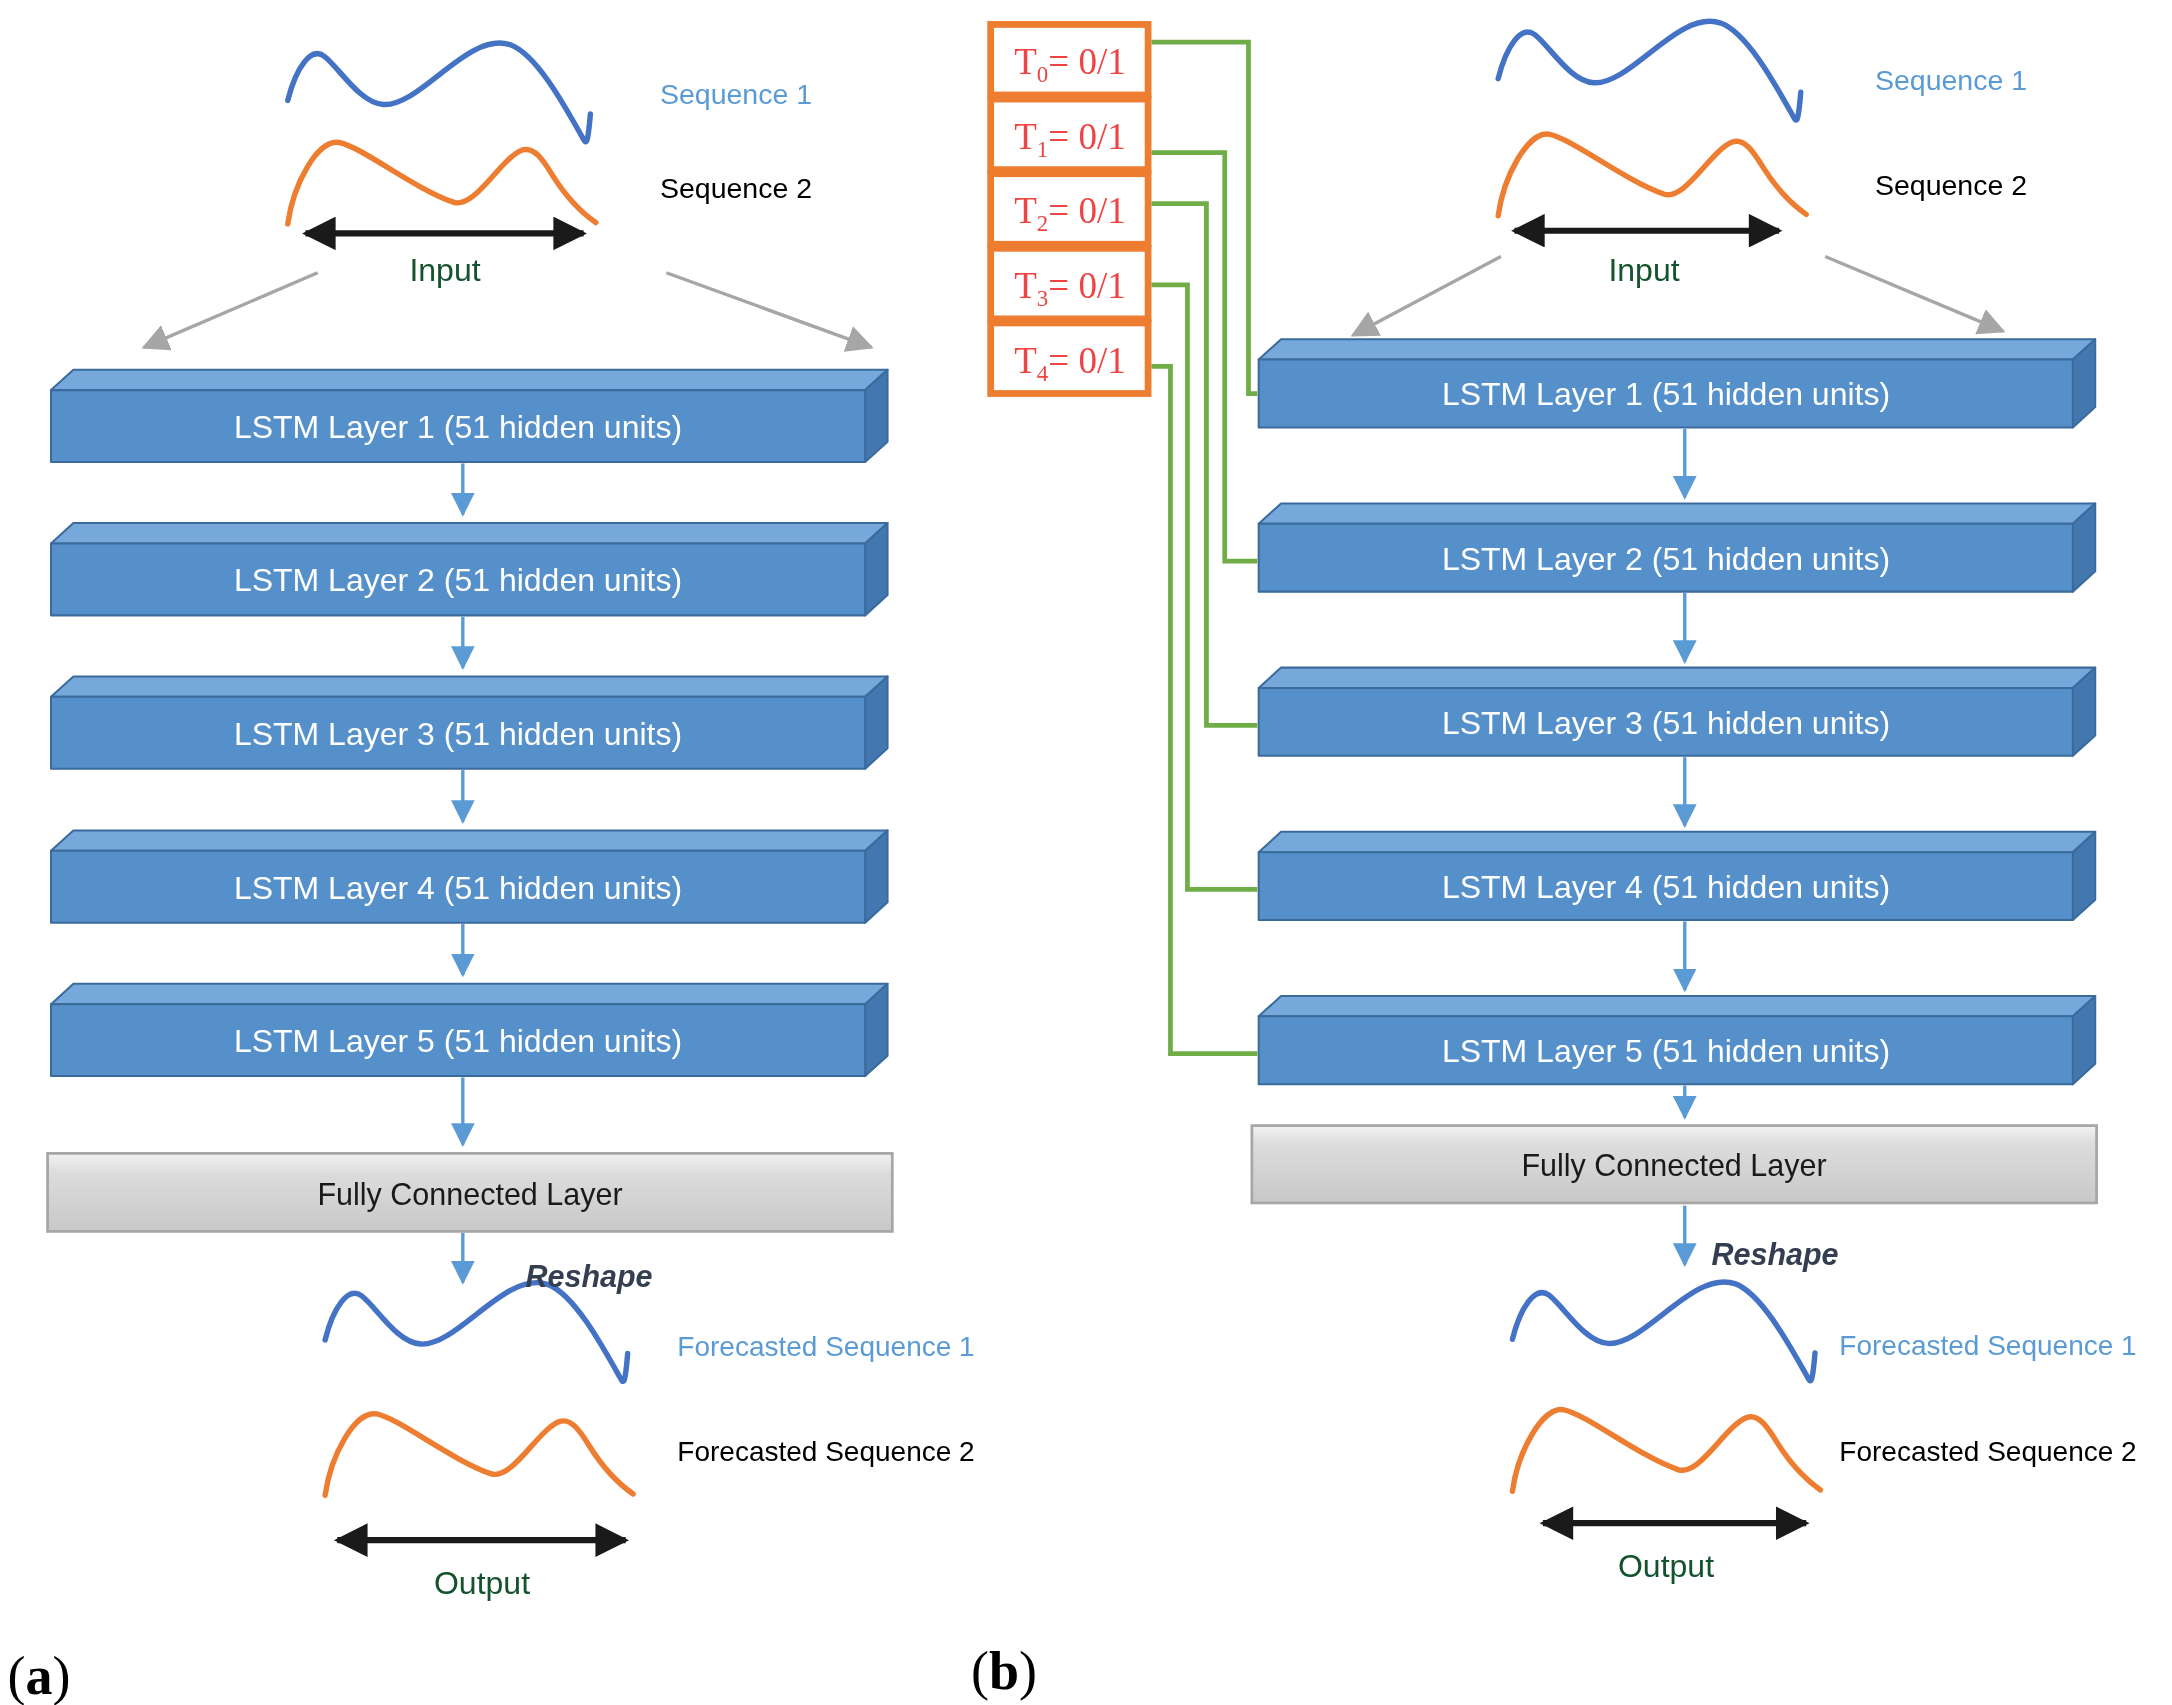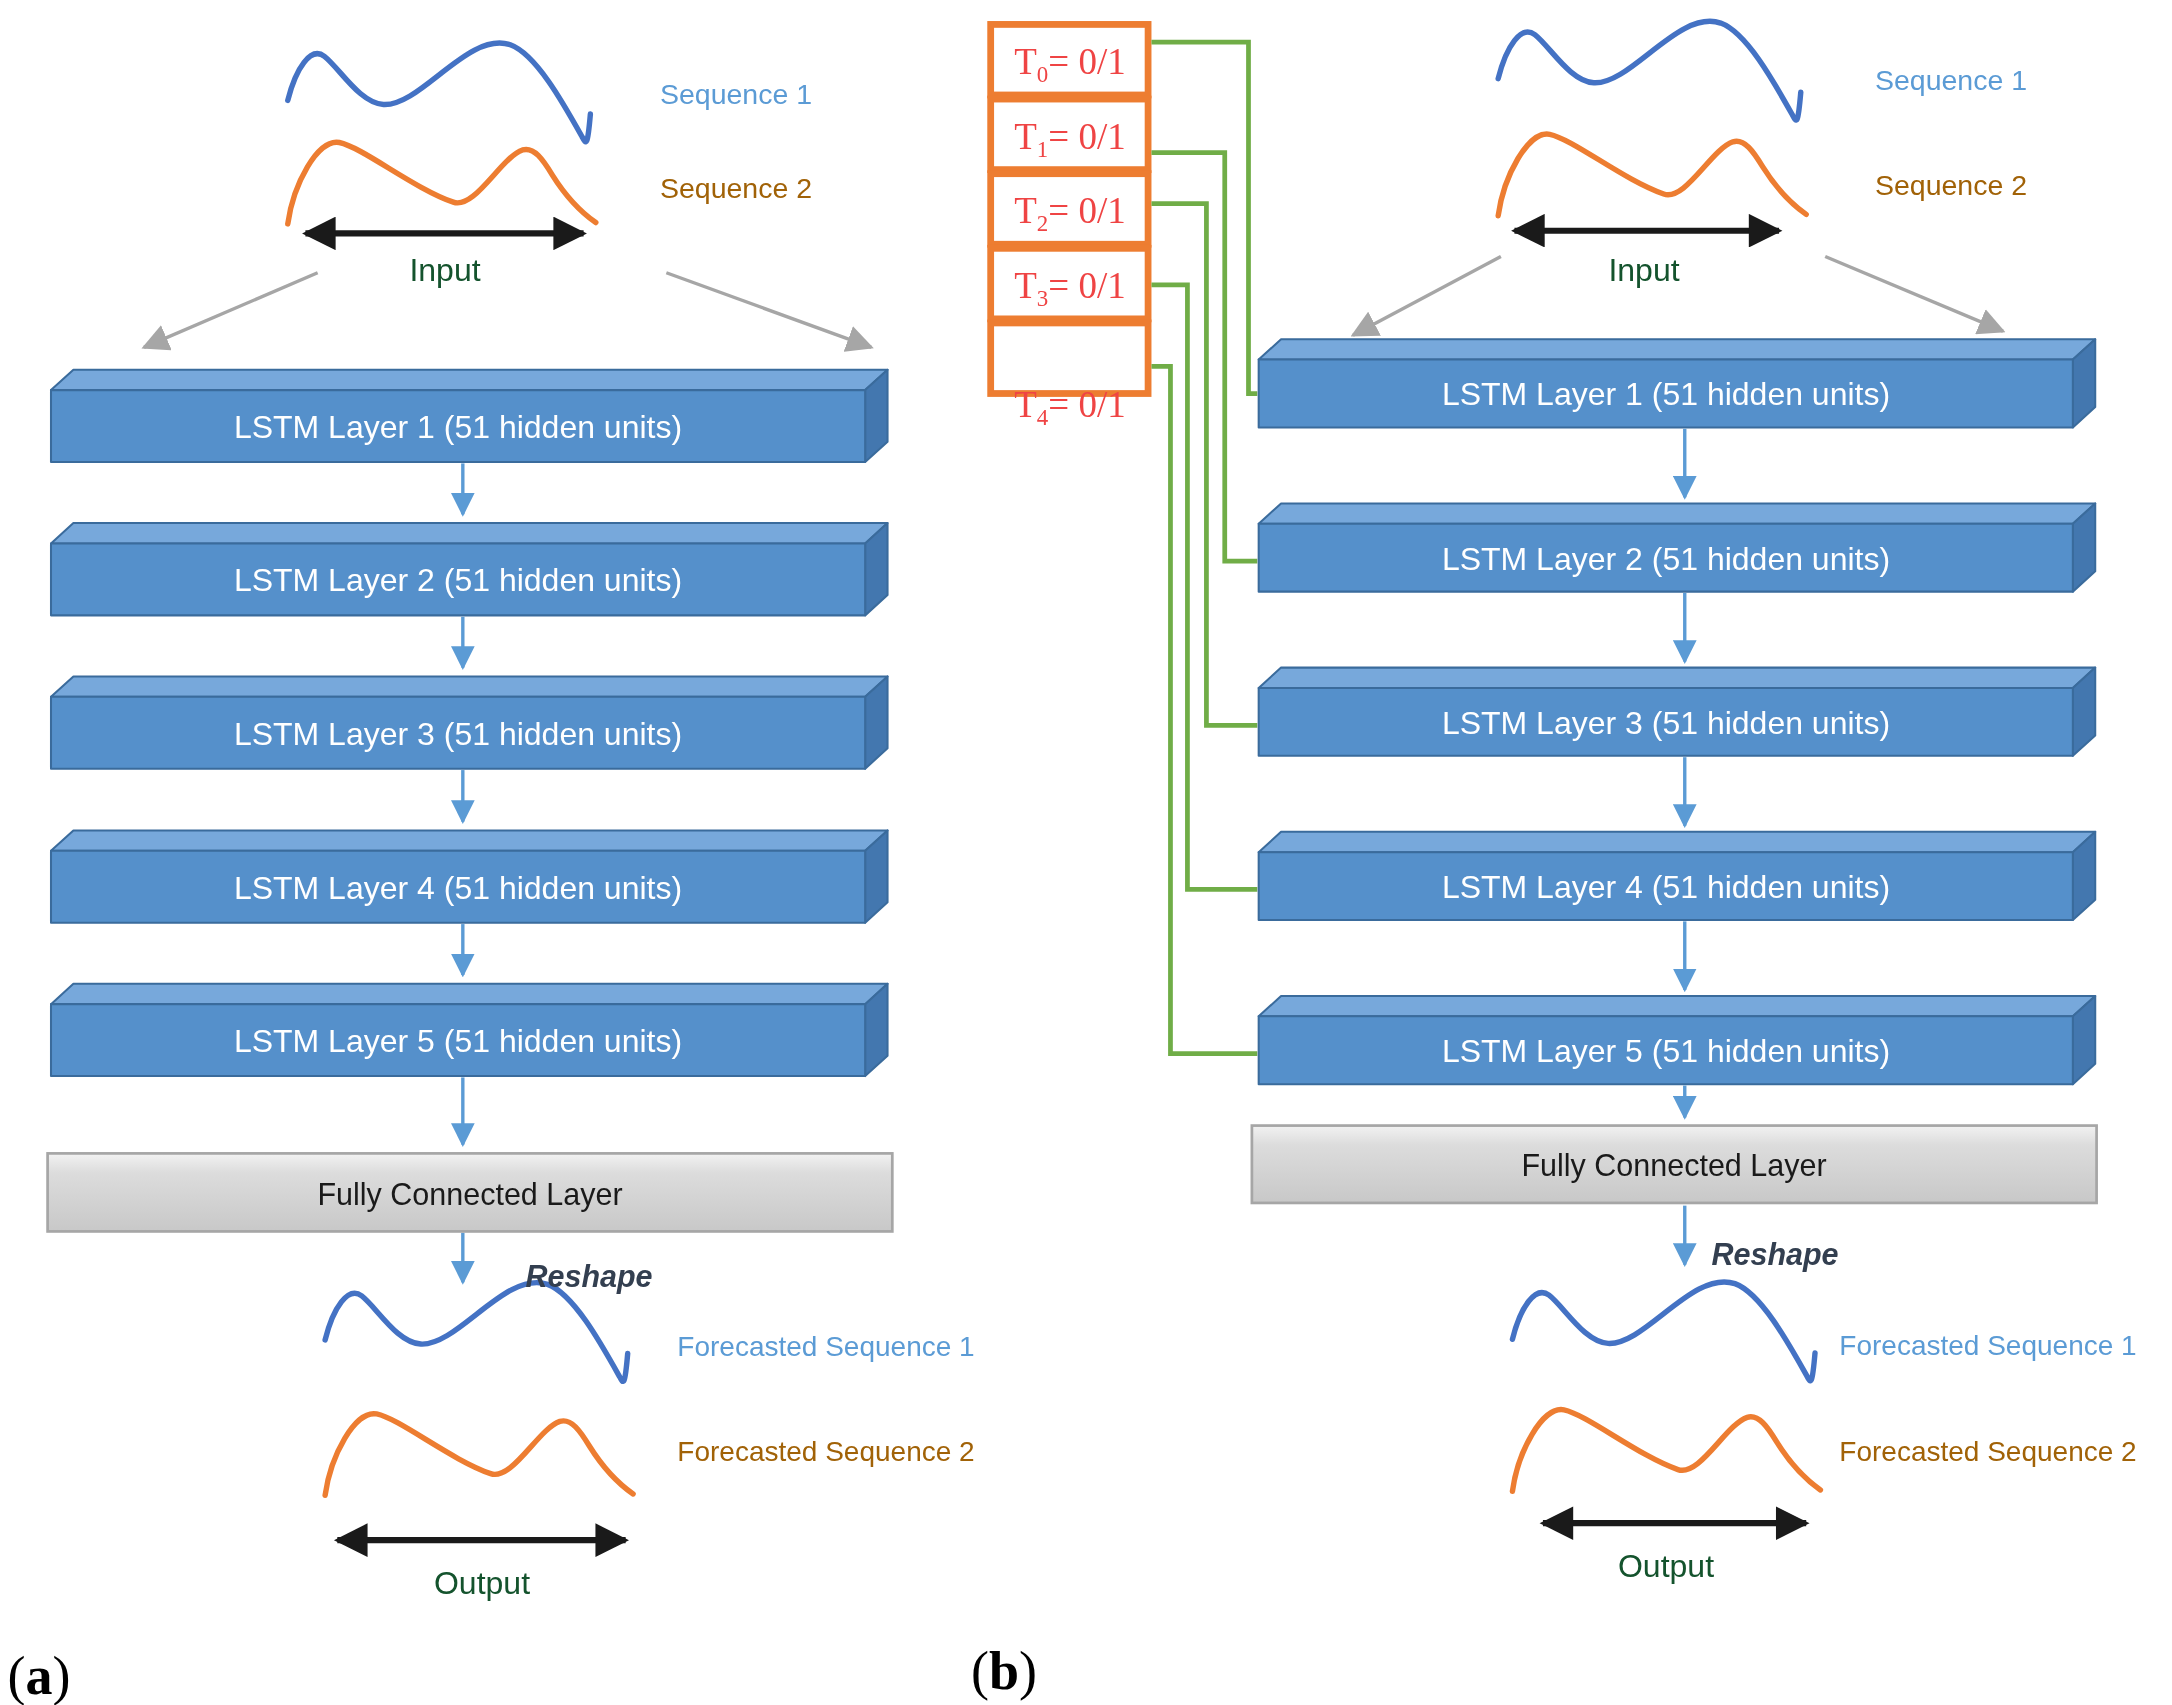--- a/index.html
+++ b/index.html
@@ -2,21 +2,21 @@
 <html style="font-size:11px"><head>
 <meta charset="utf-8">
 <style>
   html,body{margin:0;padding:0;background:#ffffff;}
   #canvas{position:relative;width:2172px;height:1705px;background:#ffffff;overflow:hidden;
           font-family:"Liberation Sans", sans-serif;}
   #shapes{position:absolute;left:0;top:0;}
   .lbl{position:absolute;transform:translate(-50%,-50%);white-space:nowrap;line-height:1;}
   .seq-label{font-size:28.5px;font-weight:400;}
   .seq-blue{color:#5B9BD5;}
-  .seq-orange{color:#a16207;}
+  .seq-orange{color:#000000;}
   .input-label{font-size:32px;color:#14532d;font-weight:400;}
   .lstm-label{font-size:32px;color:#ffffff;font-weight:400;}
   .fc-label{font-size:30.5px;color:#1a1a1a;font-weight:400;}
   .reshape-label{font-size:30.5px;font-weight:700;font-style:italic;color:#333F50;}
   .forecast-label{font-size:28px;font-weight:400;}
   .output-label{font-size:32px;color:#14532d;font-weight:400;}
   .t-label{font-family:"Liberation Serif", serif;font-size:37px;color:#ef4444;}
   .t-label sub{font-size:62%;line-height:0;}
   .panel-tag{font-family:"Liberation Serif", serif;font-size:54px;color:#000000;transform:translate(-50%,-50%);}
   .panel-tag .bold{font-weight:700;}
@@ -187,21 +187,21 @@
   <div class="lbl forecast-label seq-blue" style="left:826px;top:1347px;">Forecasted Sequence 1</div>
   <div class="lbl forecast-label seq-orange" style="left:826px;top:1452px;">Forecasted Sequence 2</div>
   <div class="lbl output-label" style="left:482px;top:1583px;">Output</div>
 
   <div class="panel-tag lbl" style="left:39px;top:1676px;"><span>(</span><span class="bold">a</span><span>)</span></div>
 
   <div class="lbl t-label" style="left:1070px;top:61px;"><span>T</span><sub>0</sub><span>= 0/1</span></div>
   <div class="lbl t-label" style="left:1070px;top:136px;"><span>T</span><sub>1</sub><span>= 0/1</span></div>
   <div class="lbl t-label" style="left:1070px;top:210px;text-align:center;"><span>T</span><sub>2</sub><span>= 0/1</span></div>
   <div class="lbl t-label" style="left:1070px;top:285px;"><span>T</span><sub>3</sub><span>= 0/1</span></div>
-  <div class="lbl t-label" style="left:1070px;top:360px;margin-top:44px;"><span>T</span><sub>4</sub><span>= 0/1</span></div>
+  <div class="lbl t-label" style="left:1070px;top:360px;"><span>T</span><sub>4</sub><span>= 0/1</span></div>
 
   <div class="lbl seq-label seq-blue" style="left:1951px;top:80px;">Sequence 1</div>
   <div class="lbl seq-label seq-orange" style="left:1951px;top:185px;">Sequence 2</div>
   <div class="lbl input-label" style="left:1644px;top:270px;">Input</div>
 
   <div class="lbl lstm-label" style="left:1666px;top:394px;">LSTM Layer 1 (51 hidden units)</div>
   <div class="lbl lstm-label" style="left:1666px;top:559px;">LSTM Layer 2 (51 hidden units)</div>
   <div class="lbl lstm-label" style="left:1666px;top:723px;">LSTM Layer 3 (51 hidden units)</div>
   <div class="lbl lstm-label" style="left:1666px;top:887px;">LSTM Layer 4 (51 hidden units)</div>
   <div class="lbl lstm-label" style="left:1666px;top:1051px;">LSTM Layer 5 (51 hidden units)</div>

